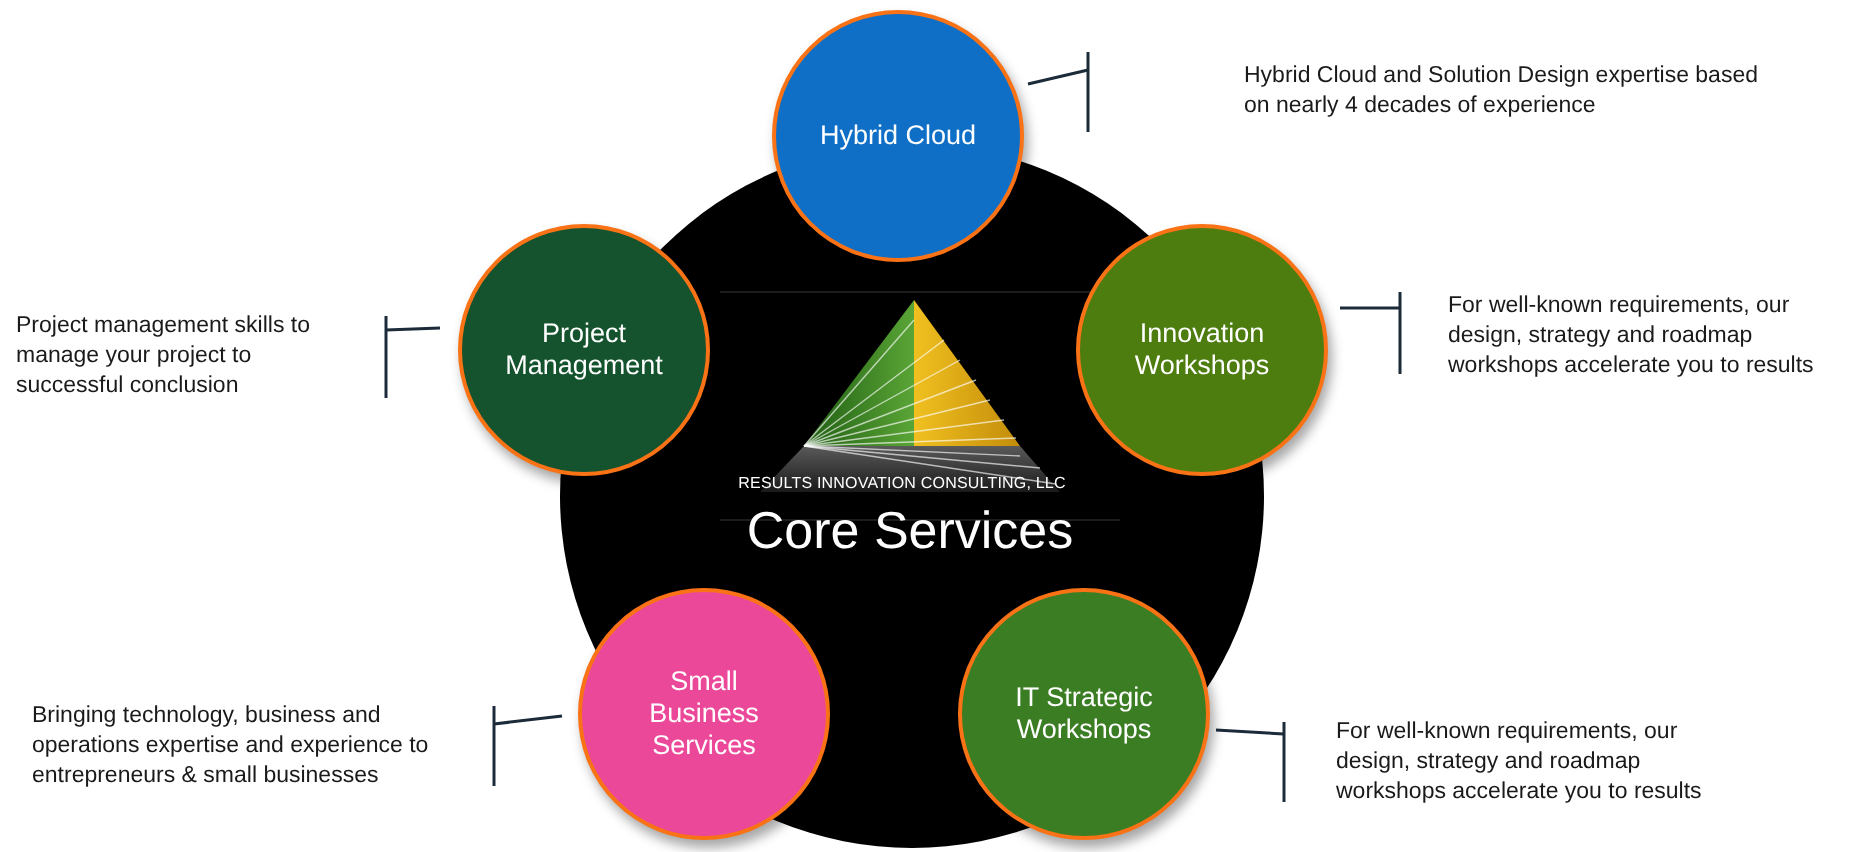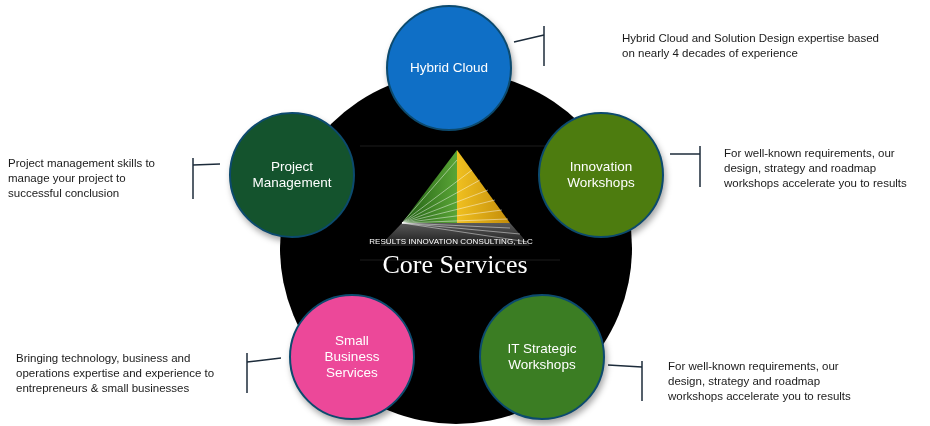--- a/index.html
+++ b/index.html
@@ -33,29 +33,29 @@
       letter-spacing: 0.1px;
       white-space: nowrap;
     }
 
     .core-title {
       position: absolute;
       left: 340px; top: 250px;
       width: 230px;
       text-align: center;
       color: #ffffff;
-      font-family: Liberation Serif, serif;
+      font-family: Liberation Sans, sans-serif;
       font-size: 26px;
       white-space: nowrap;
     }
 
     .node {
       position: absolute;
       border-radius: 50%;
-      border: 2px solid #0c4a6e;
+      border: 2px solid #f97316;
       box-shadow: 2px 4px 6px rgba(0,0,0,0.35);
       display: flex;
       align-items: center;
       justify-content: center;
       text-align: center;
       color: #ffffff;
       font-family: "Liberation Sans", sans-serif;
       font-size: 13.5px;
       line-height: 16px;
       white-space: pre-line;

